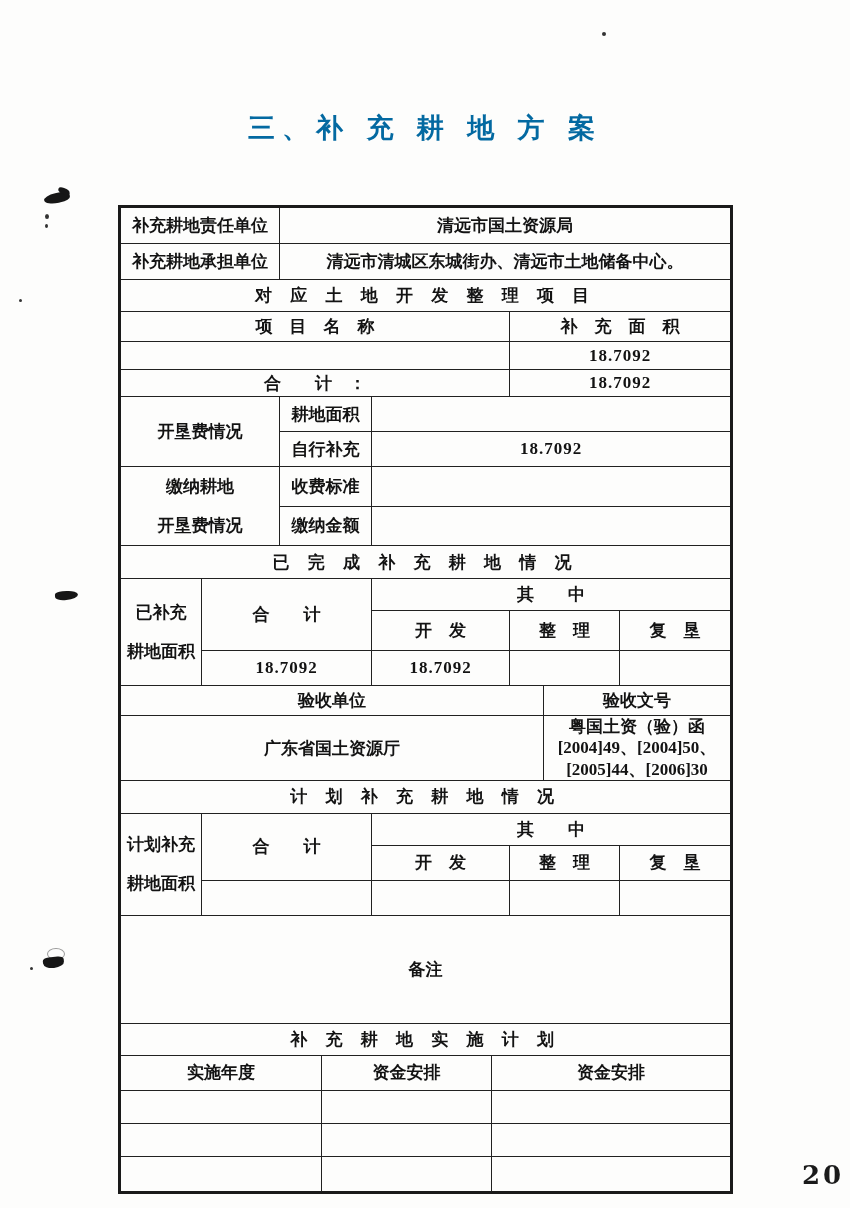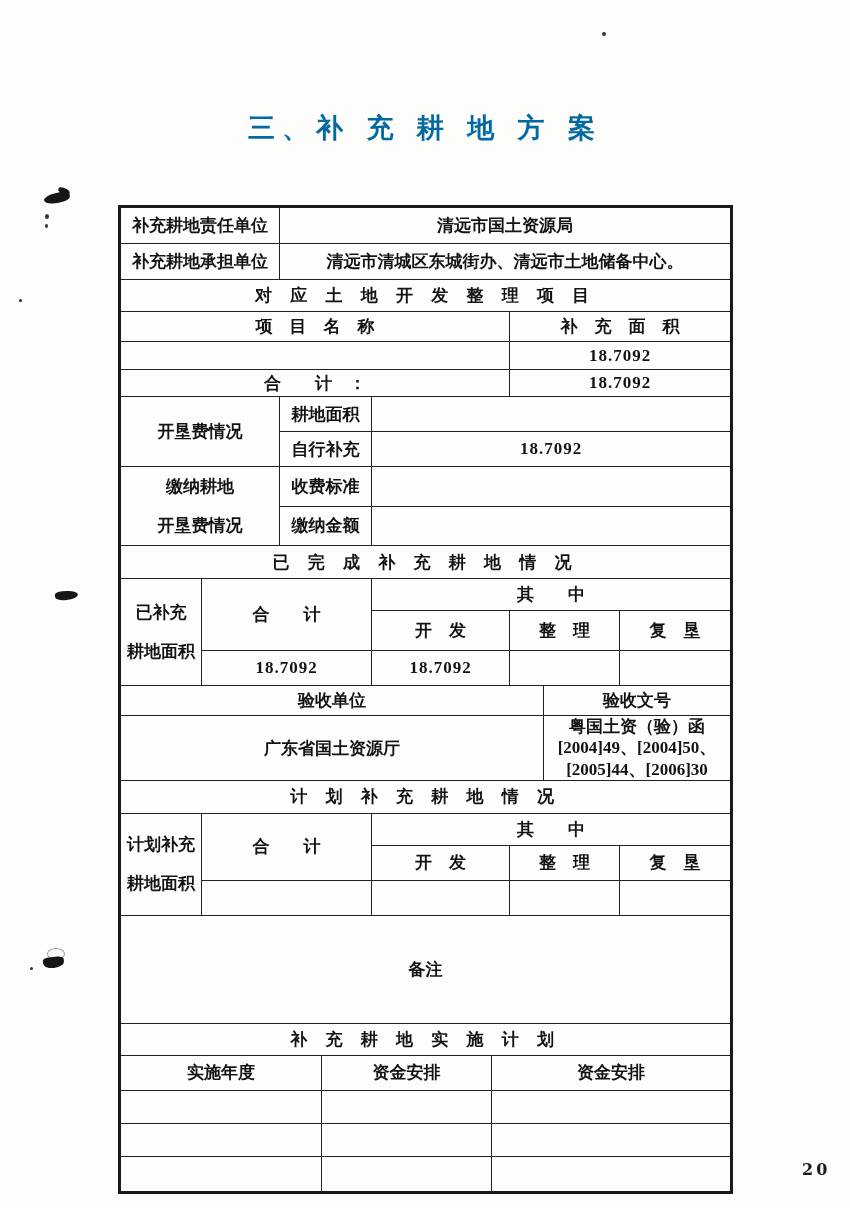--- a/index.html
+++ b/index.html
@@ -43,21 +43,21 @@
     padding:2px 4px;font-weight:bold;letter-spacing:0;
   }
   td.remarks-cell{
     vertical-align:top;text-align:left;padding:6px 0 0 20px;
   }
   .two-line{line-height:2.3;}
   .num{font-family:"Liberation Serif","DejaVu Serif",serif;letter-spacing:1px;}
   .page-number{
     position:absolute;left:802px;top:1160px;
     font-family:"DejaVu Serif","Liberation Serif",serif;
-    font-size:16px;font-weight:bold;letter-spacing:3px;color:#1a1a1a;
+    font-size:26px;font-weight:bold;letter-spacing:3px;color:#1a1a1a;
   }
   
   .smudge{position:absolute;background:#161616;}
   .smudge-1{left:44px;top:193px;width:26px;height:10px;border-radius:70% 40% 60% 80%;transform:rotate(-12deg);}
   .smudge-1b{left:58px;top:188px;width:12px;height:6px;border-radius:60% 80% 50% 70%;transform:rotate(18deg);}
   .smudge-2{left:55px;top:591px;width:23px;height:9px;border-radius:45% 65% 70% 55%;transform:rotate(-4deg);}
   .smudge-3{left:43px;top:957px;width:21px;height:11px;border-radius:40% 40% 70% 70%;transform:rotate(-6deg);}
   .smudge-3b{left:47px;top:948px;width:16px;height:10px;background:transparent;border:1.5px solid #9a9a9a;border-radius:50%;}
   .speck{position:absolute;background:#333;border-radius:50%;}
   .speck-a{left:45px;top:214px;width:4px;height:5px;}

